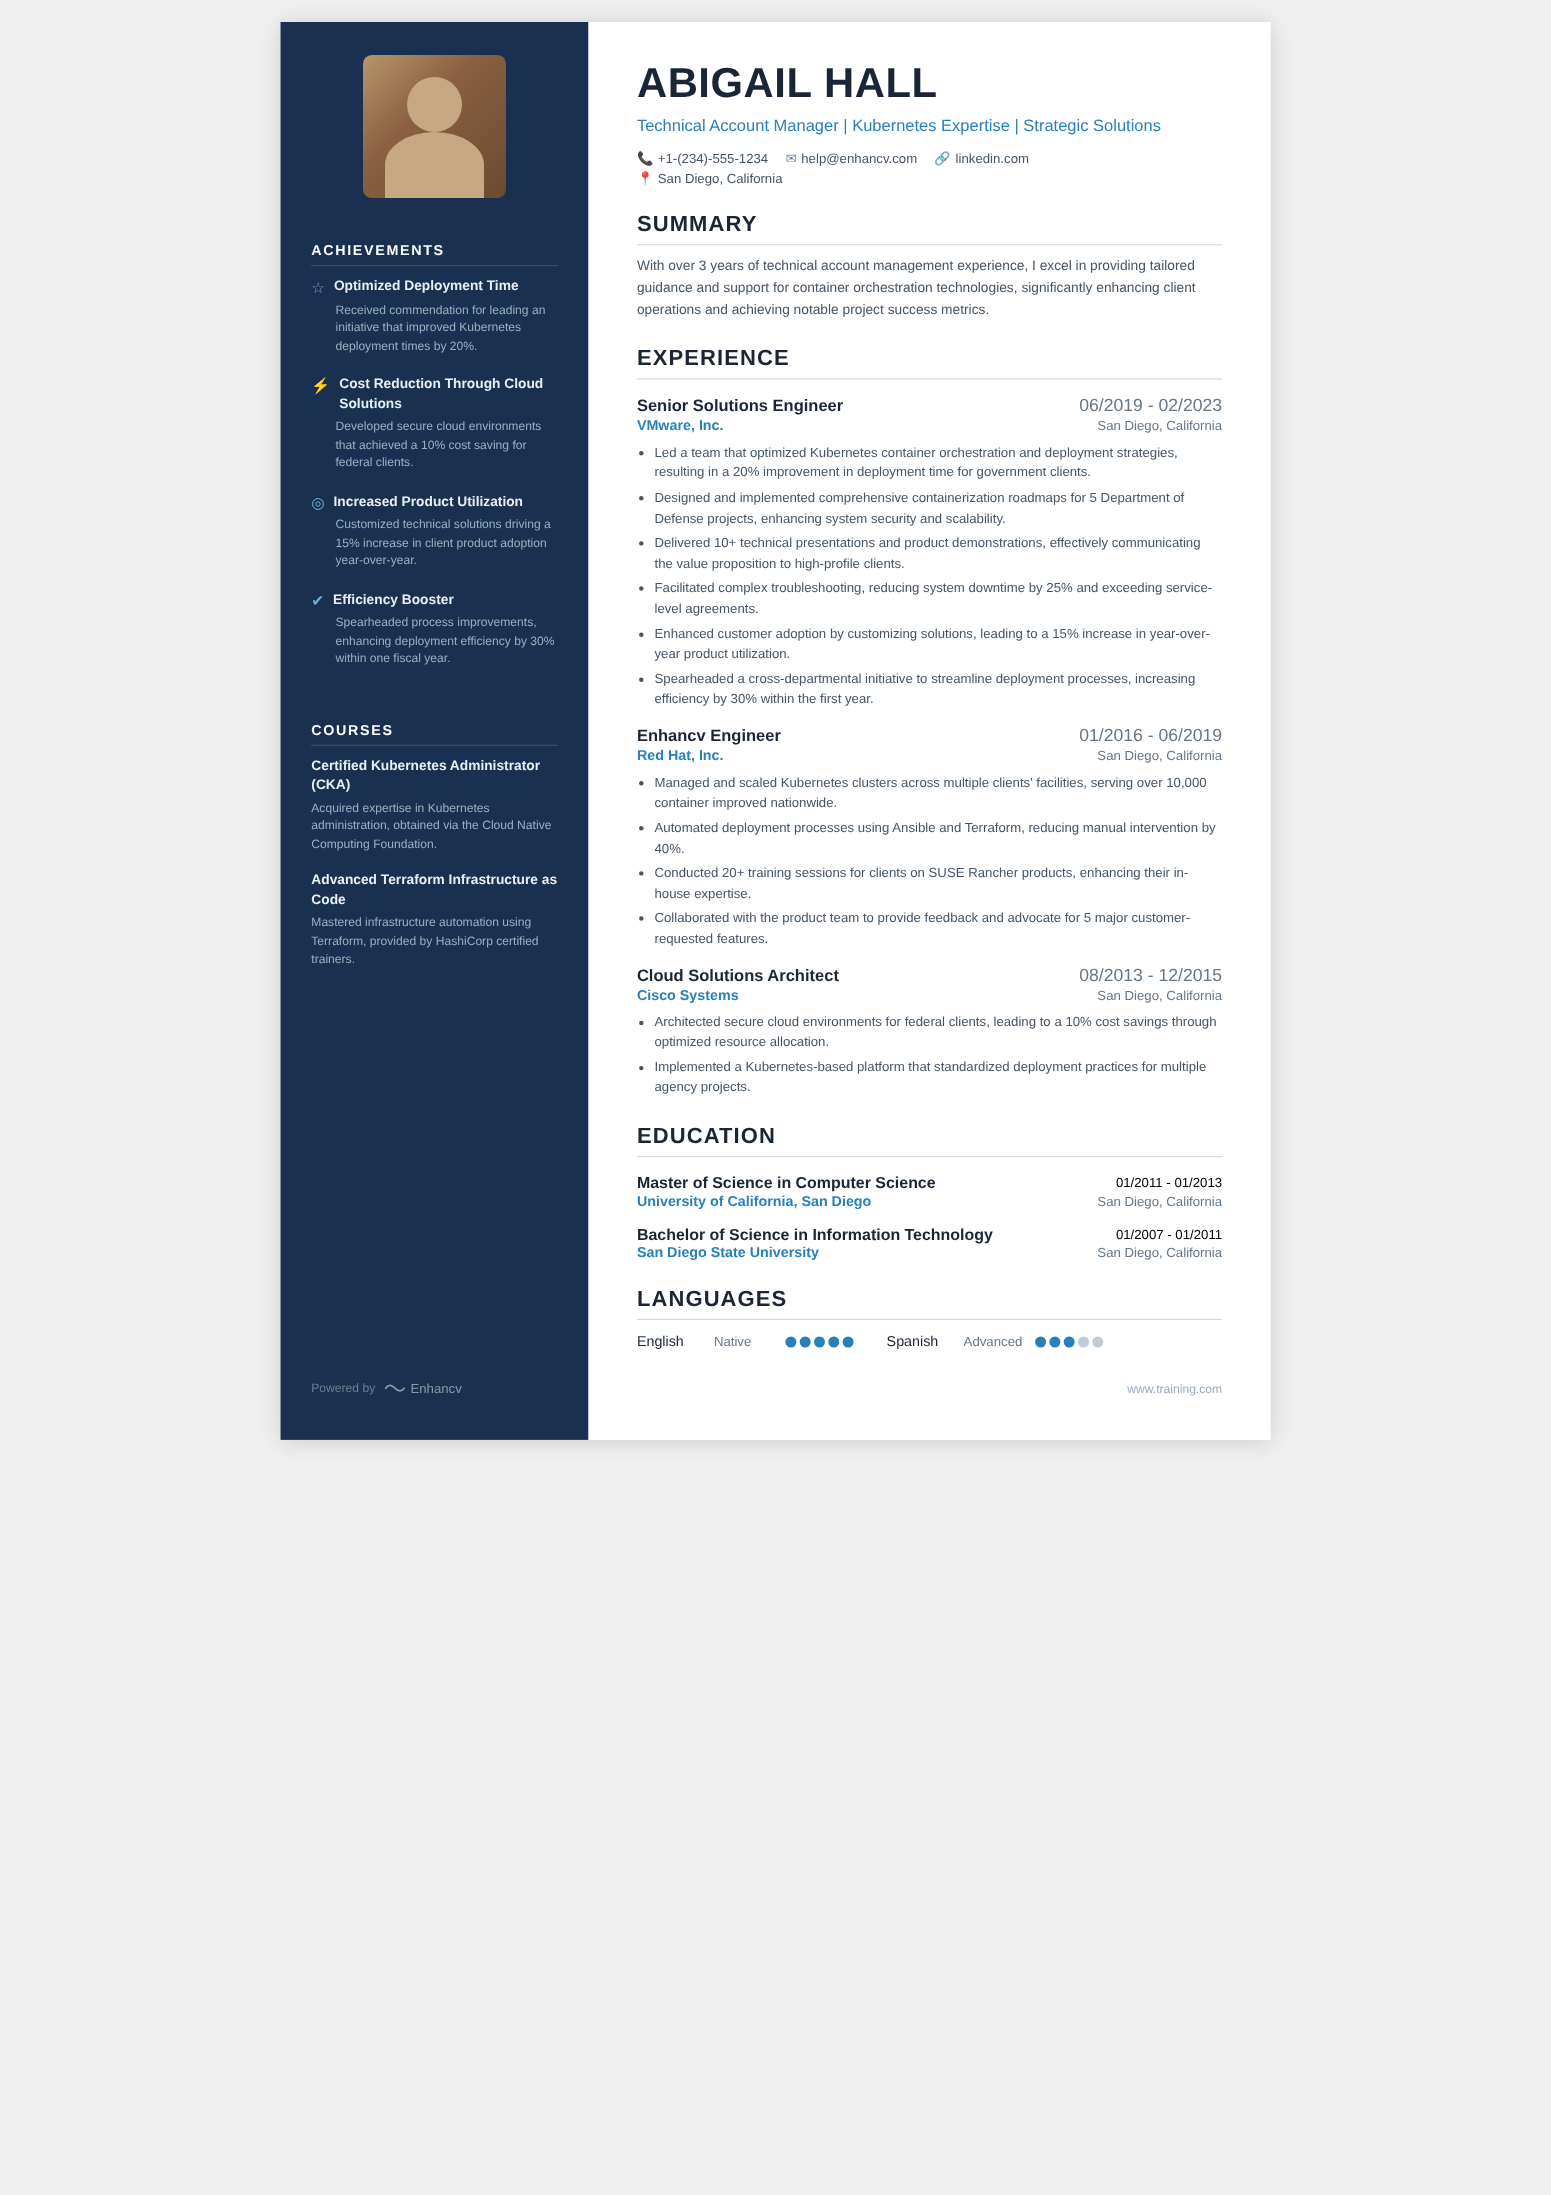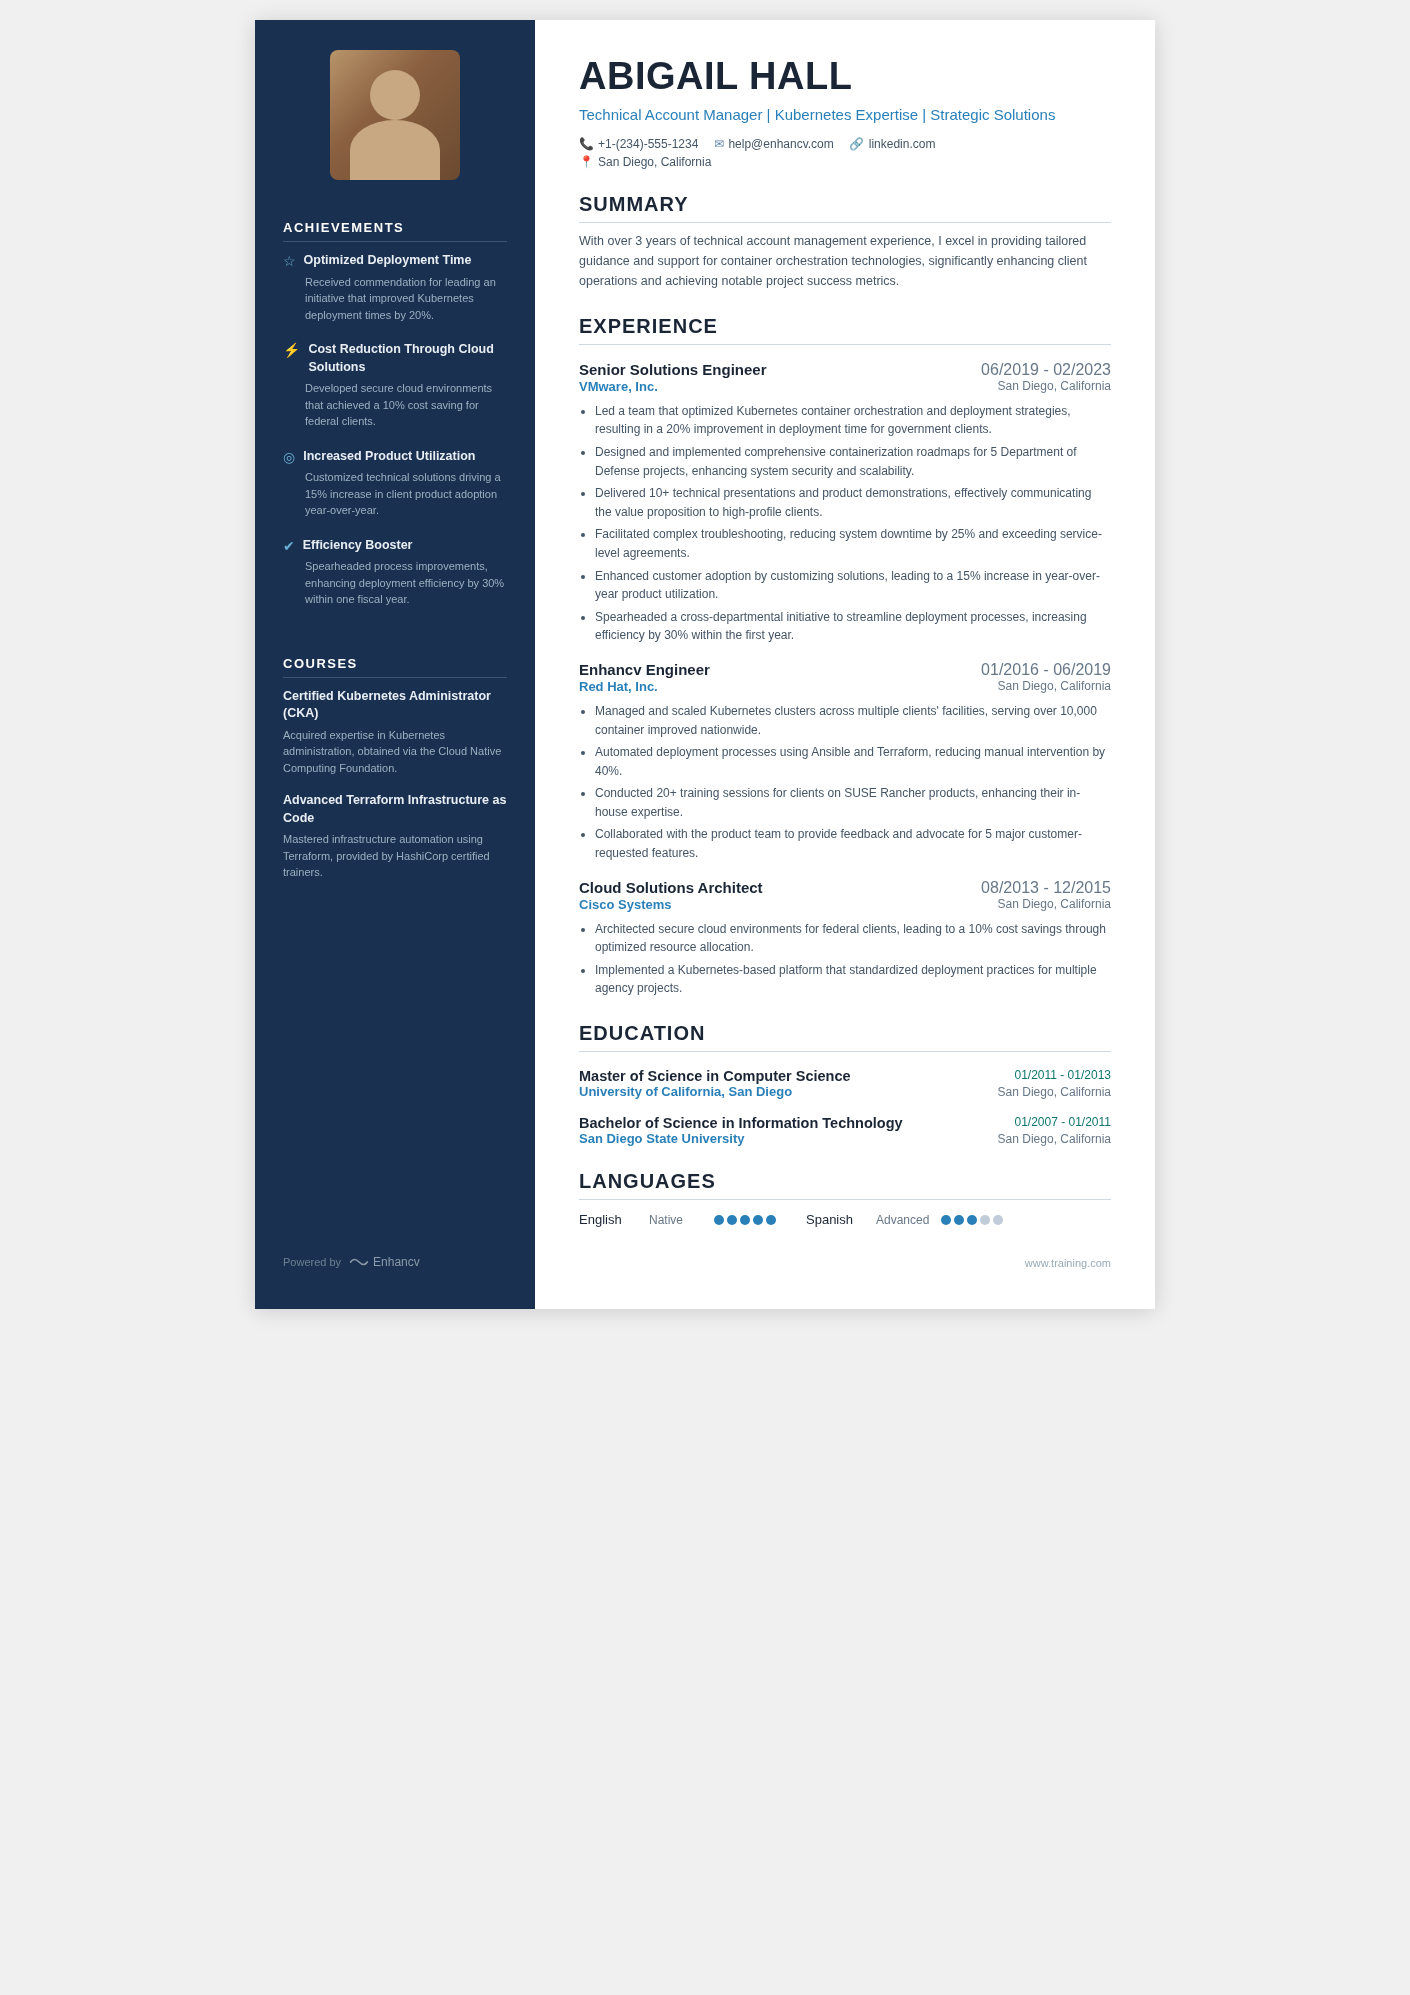--- a/index.html
+++ b/index.html
@@ -206,21 +206,21 @@
       color: #1a2535;
     }
     .exp-date {
       font-size: 16px;
       color: #667788;
       white-space: nowrap;
     }
     .exp-company-row {
       display: flex;
       justify-content: space-between;
-      align-items: center;
+      align-items: flex-end;
       margin-bottom: 8px;
     }
     .exp-company {
       font-size: 13px;
       font-weight: 600;
       color: #2980b9;
     }
     .exp-location {
       font-size: 12px;
       color: #667788;
@@ -244,21 +244,21 @@
       gap: 12px;
     }
     .edu-title {
       font-size: 14.5px;
       font-weight: 700;
       color: #1a2535;
       flex: 1;
     }
     .edu-date {
       font-size: 12px;
-      color: #0f766e;
+      color: #000000;
       white-space: nowrap;
     }
     .edu-school-row {
       display: flex;
       justify-content: space-between;
       align-items: center;
     }
     .edu-school {
       font-size: 13px;
       font-weight: 600;

